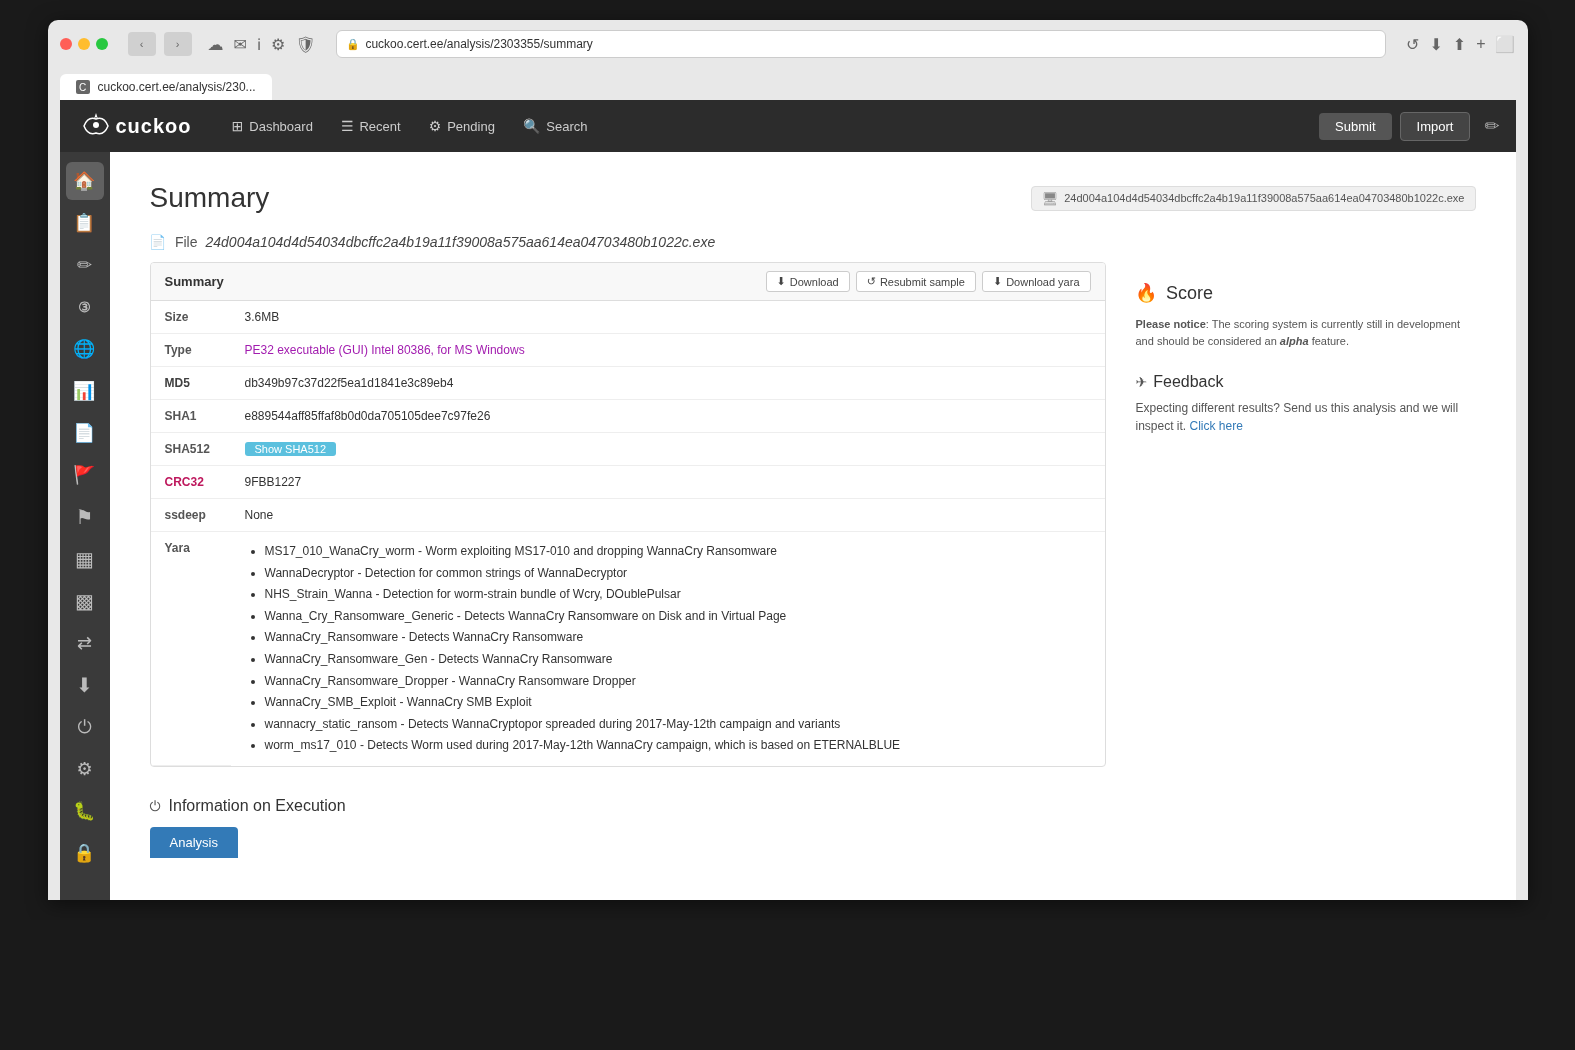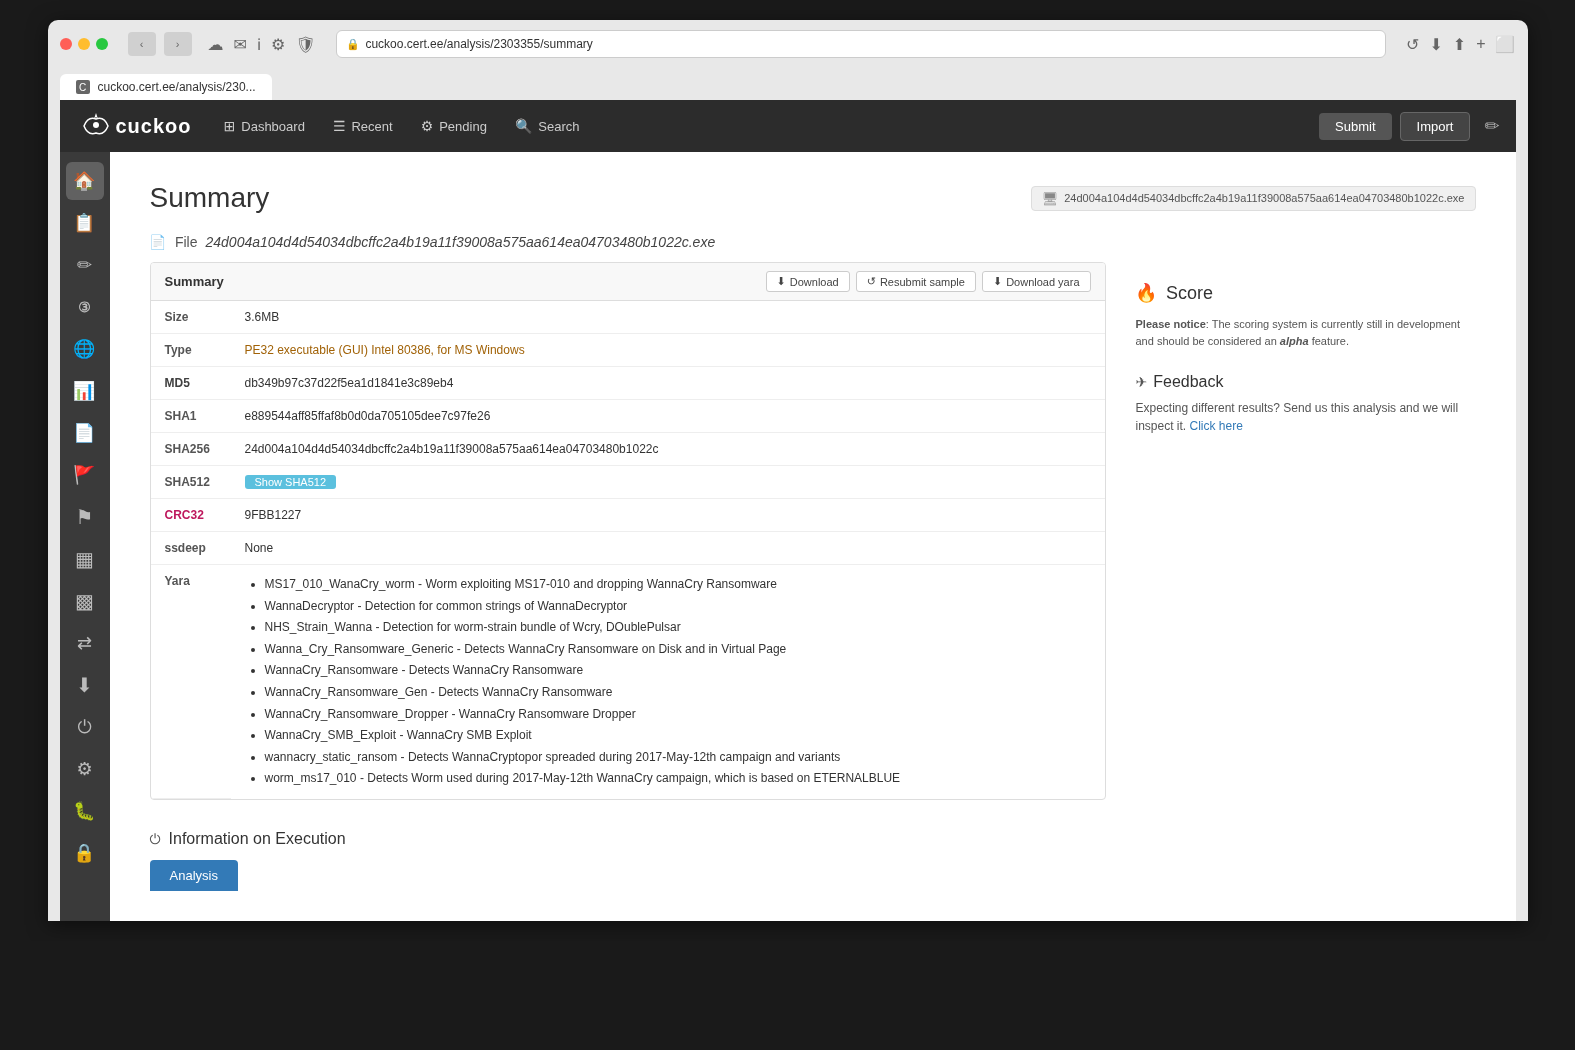--- a/index.html
+++ b/index.html
@@ -127,21 +127,21 @@
       min-height: 800px;
     }
 
     
     .top-navbar {
       background: #2c2c2c;
       height: 52px;
       display: flex;
       align-items: center;
       padding: 0 16px;
-      gap: 0;
+      gap: 8px;
     }
     .logo-area {
       display: flex;
       align-items: center;
       margin-right: 20px;
       min-width: 110px;
     }
     .logo-text {
       color: white;
       font-size: 20px;
@@ -609,33 +609,29 @@
                 </div>
               </div>
               <table class="summary-table">
                 <tbody id="summary-rows">
                 <tr>
                       <td style="font-weight: 600; color: rgb(85, 85, 85); font-size: 12px; padding: 9px 14px; vertical-align: top; border-bottom: 1px solid rgb(238, 238, 238); white-space: nowrap; width: 80px;">Size</td>
                       <td style="color: rgb(51, 51, 51); font-size: 12px; padding: 9px 14px; vertical-align: top; border-bottom: 1px solid rgb(238, 238, 238);">3.6MB</td>
                     </tr>
                     <tr>
                       <td style="font-weight: 600; color: rgb(85, 85, 85); font-size: 12px; padding: 9px 14px; vertical-align: top; border-bottom: 1px solid rgb(238, 238, 238); white-space: nowrap; width: 80px;">Type</td>
-                      <td style="color: #a16207; font-size: 12px; padding: 9px 14px; vertical-align: top; border-bottom: 1px solid rgb(238, 238, 238);">PE32 executable (GUI) Intel 80386, for MS Windows</td>
+                      <td style="color: #a21caf; font-size: 12px; padding: 9px 14px; vertical-align: top; border-bottom: 1px solid rgb(238, 238, 238);">PE32 executable (GUI) Intel 80386, for MS Windows</td>
                     </tr>
                     <tr>
                       <td style="font-weight: 600; color: #404040; font-size: 12px; padding: 9px 14px; vertical-align: top; border-bottom: 1px solid rgb(238, 238, 238); white-space: nowrap; width: 80px;">MD5</td>
                       <td style="color: rgb(51, 51, 51); font-size: 12px; padding: 9px 14px; vertical-align: top; border-bottom: 1px solid rgb(238, 238, 238);">db349b97c37d22f5ea1d1841e3c89eb4</td>
                     </tr>
                     <tr>
                       <td style="font-weight: 600; color: rgb(85, 85, 85); font-size: 12px; padding: 9px 14px; vertical-align: top; border-bottom: 1px solid rgb(238, 238, 238); white-space: nowrap; width: 80px;">SHA1</td>
                       <td style="color: rgb(51, 51, 51); font-size: 12px; padding: 9px 14px; vertical-align: top; border-bottom: 1px solid rgb(238, 238, 238);">e889544aff85ffaf8b0d0da705105dee7c97fe26</td>
-                    </tr>
-                    <tr>
-                      <td style="font-weight: 600; color: rgb(85, 85, 85); font-size: 12px; padding: 9px 14px; vertical-align: top; border-bottom: 1px solid rgb(238, 238, 238); white-space: nowrap; width: 80px;">SHA256</td>
-                      <td style="color: rgb(51, 51, 51); font-size: 12px; padding: 9px 14px; vertical-align: top; border-bottom: 1px solid rgb(238, 238, 238);">24d004a104d4d54034dbcffc2a4b19a11f39008a575aa614ea04703480b1022c</td>
                     </tr>
                     <tr>
                       <td style="font-weight: 600; color: rgb(85, 85, 85); font-size: 12px; padding: 9px 14px; vertical-align: top; border-bottom: 1px solid rgb(238, 238, 238); white-space: nowrap; width: 80px;">SHA512</td>
                       <td style="color: rgb(51, 51, 51); font-size: 12px; padding: 9px 14px; vertical-align: top; border-bottom: 1px solid rgb(238, 238, 238);"><button class="show-sha-btn">Show SHA512</button></td>
                     </tr>
                     <tr>
                       <td style="font-weight: 600; color: #be185d; font-size: 12px; padding: 9px 14px; vertical-align: top; border-bottom: 1px solid rgb(238, 238, 238); white-space: nowrap; width: 80px;">CRC32</td>
                       <td style="color: rgb(51, 51, 51); font-size: 12px; padding: 9px 14px; vertical-align: top; border-bottom: 1px solid rgb(238, 238, 238); margin-top: 48px;">9FBB1227</td>
                     </tr>
                     <tr>

